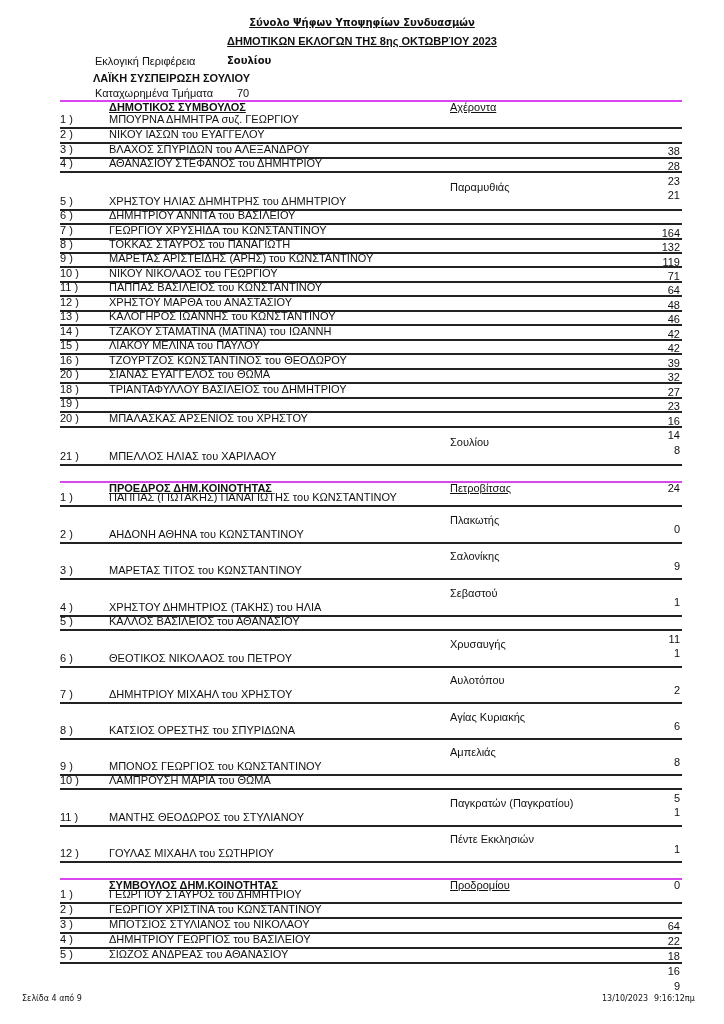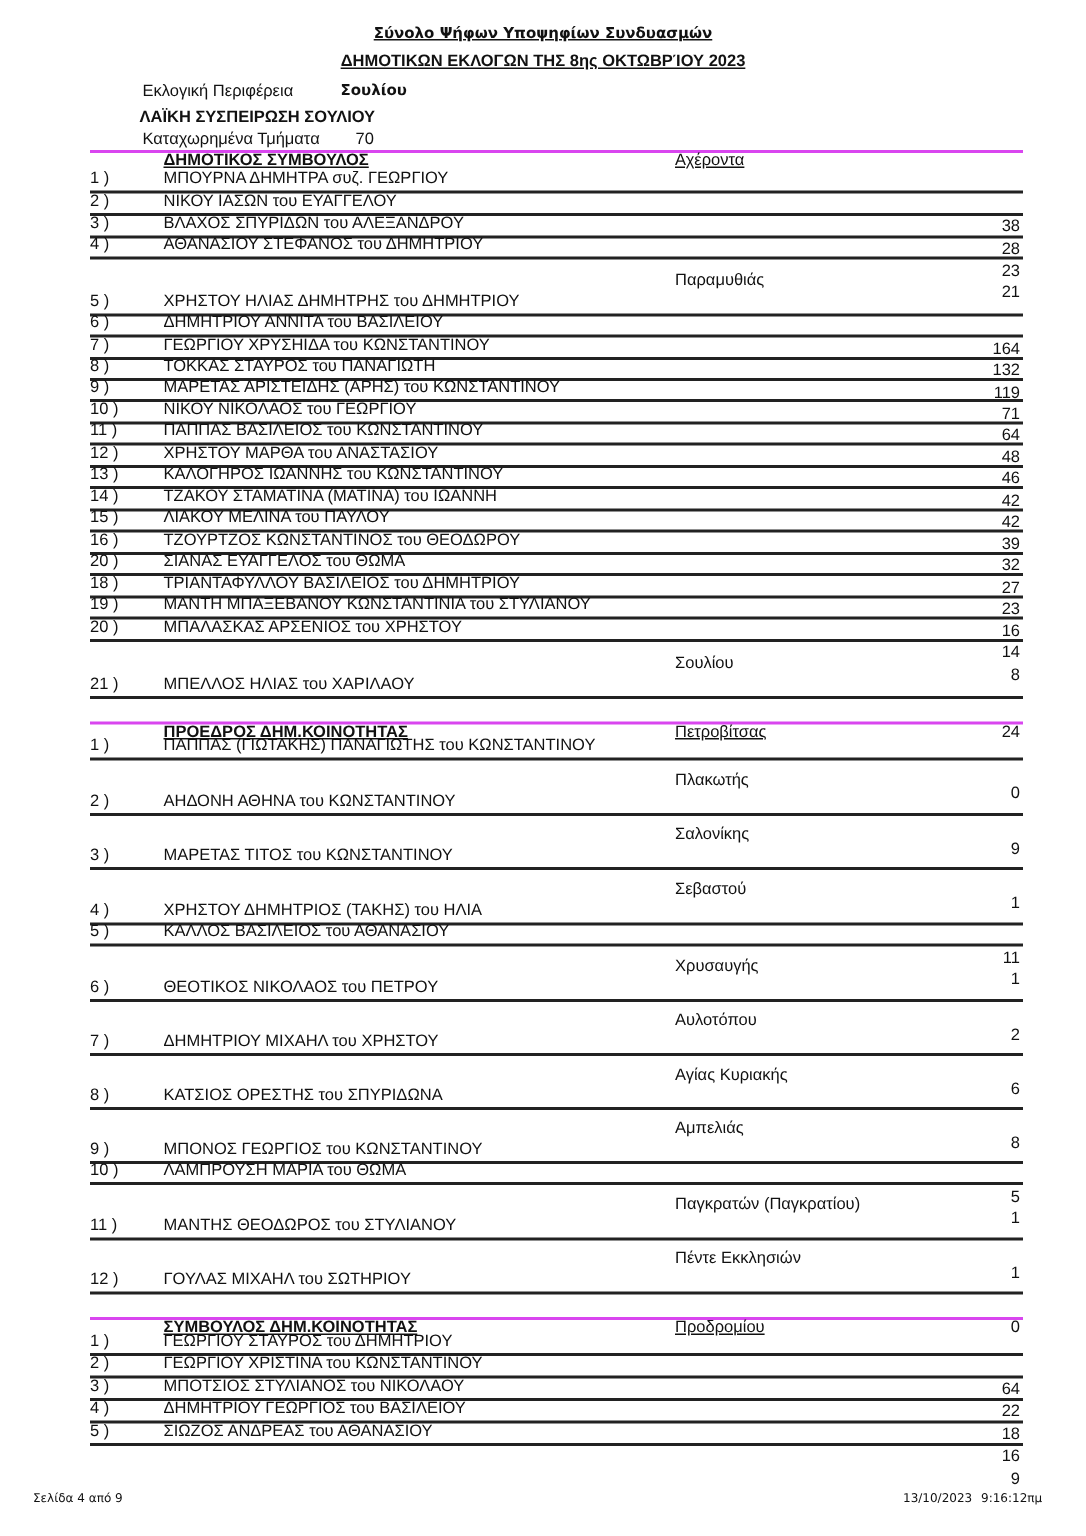--- a/index.html
+++ b/index.html
@@ -125,21 +125,20 @@
       <span class="name">ΣΙΑΝΑΣ ΕΥΑΓΓΕΛΟΣ του ΘΩΜΑ</span>
       <span class="val">23</span>
     </div>
     <div class="row" style="top: 383px;">
       <span class="num">18 )</span>
       <span class="name">ΤΡΙΑΝΤΑΦΥΛΛΟΥ ΒΑΣΙΛΕΙΟΣ του ΔΗΜΗΤΡΙΟΥ</span>
       <span class="val">16</span>
     </div>
     <div class="row" style="top: 397px;">
       <span class="num">19 )</span>
-      <span class="name">ΜΑΝΤΗ ΜΠΑΞΕΒΑΝΟΥ ΚΩΝΣΤΑΝΤΙΝΙΑ του ΣΤΥΛΙΑΝΟΥ</span>
       <span class="val">14</span>
     </div>
     <div class="row" style="top: 412px;">
       <span class="num">20 )</span>
       <span class="name">ΜΠΑΛΑΣΚΑΣ ΑΡΣΕΝΙΟΣ του ΧΡΗΣΤΟΥ</span>
       <span class="val">8</span>
     </div>
     <div class="place-label" style="top: 436px;">Σουλίου</div>
     <div class="row" style="top: 450px;">
       <span class="num">21 )</span>

